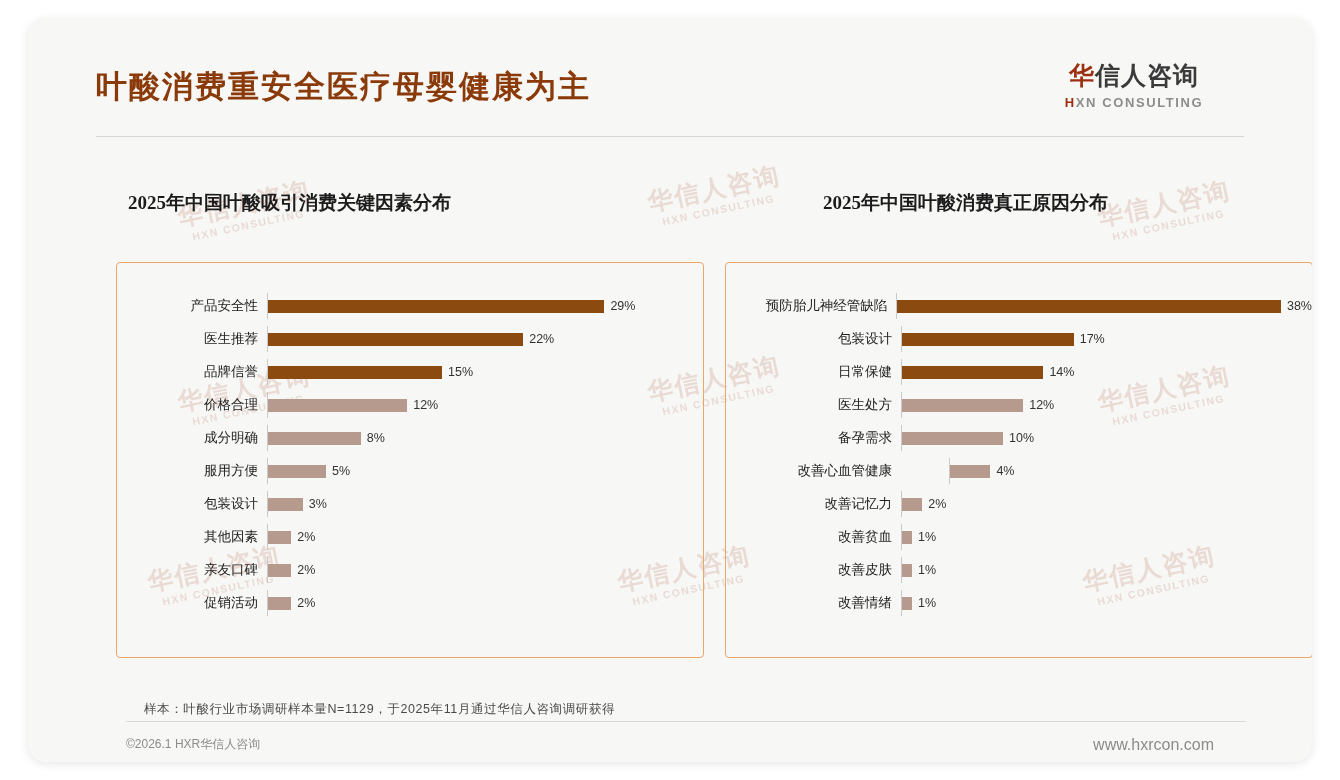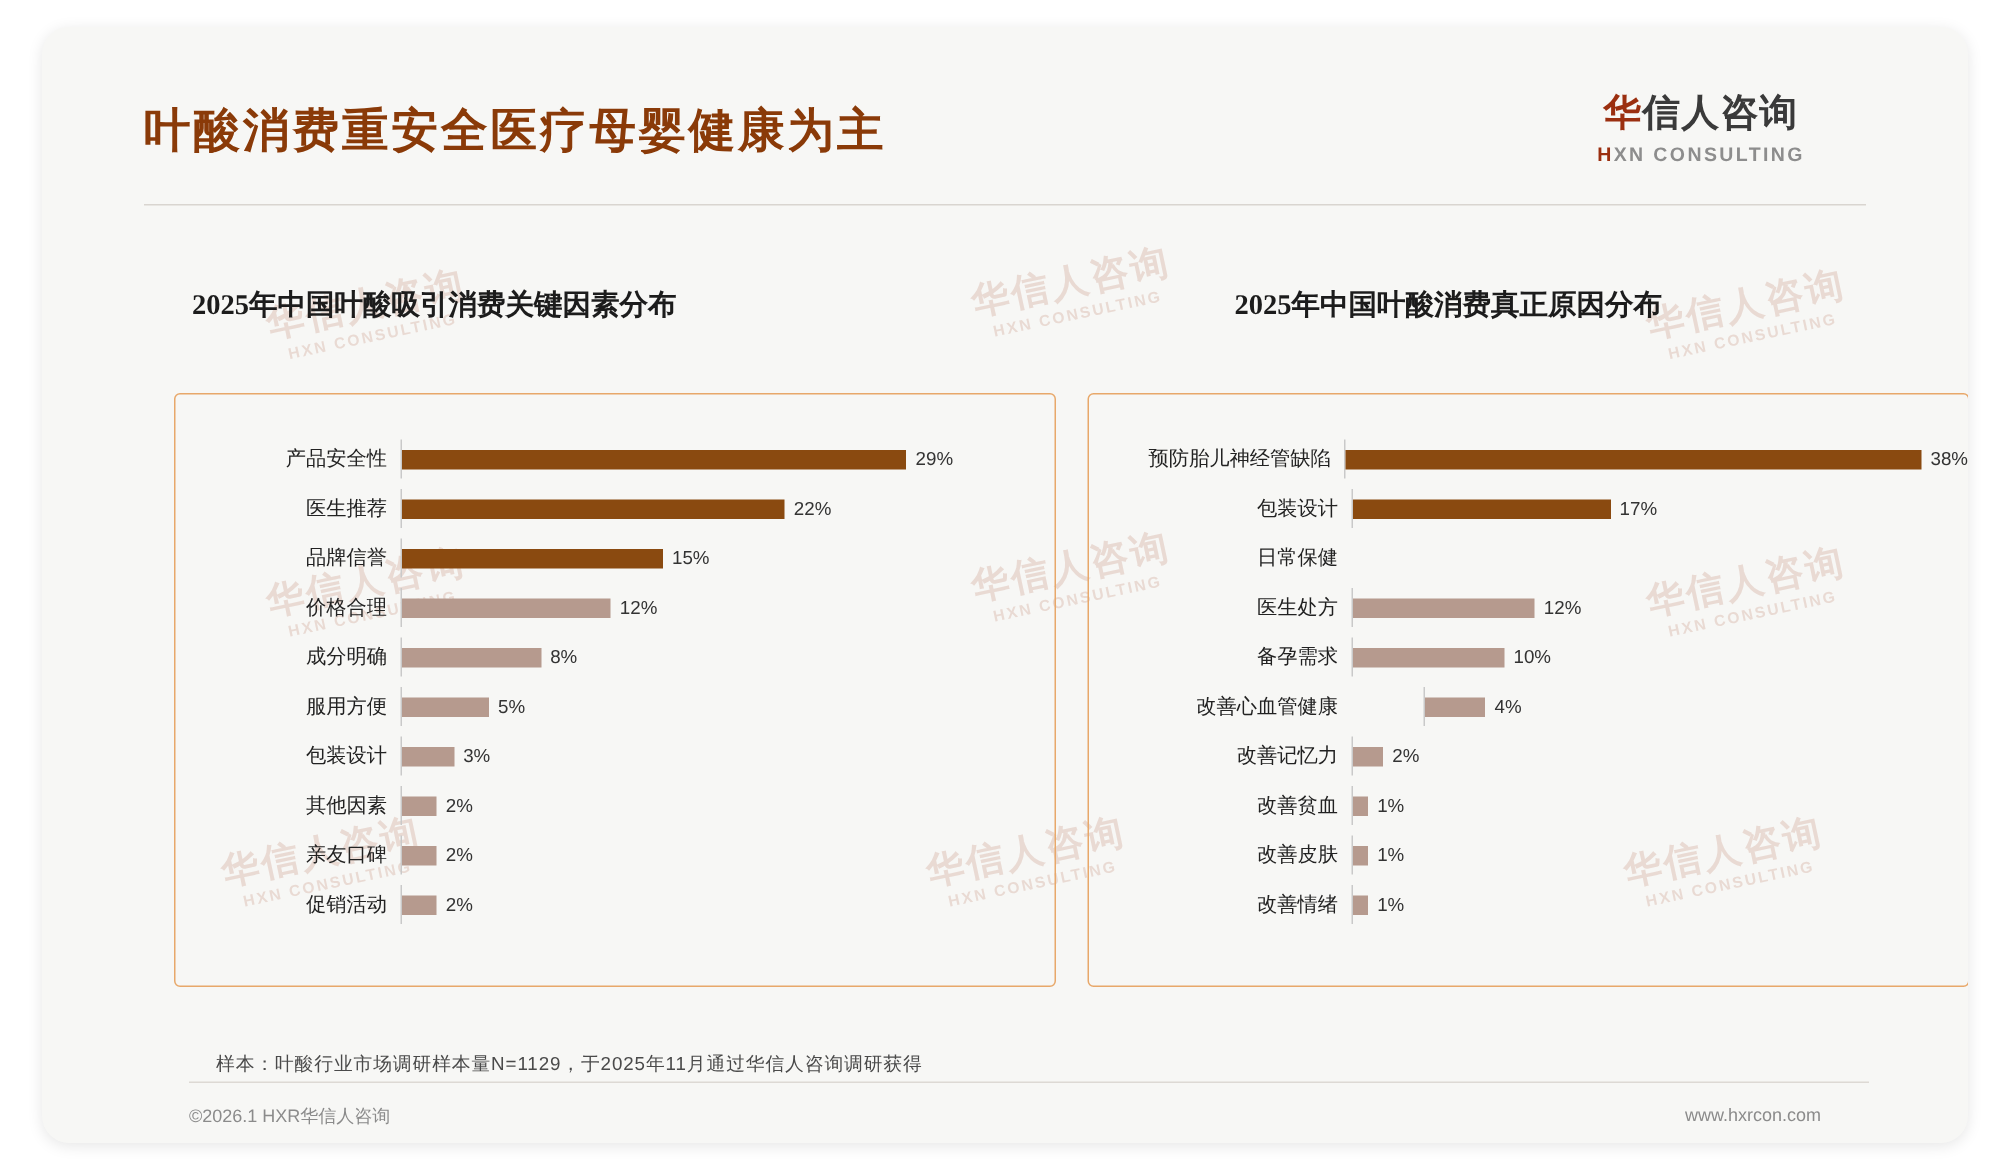--- a/index.html
+++ b/index.html
@@ -157,21 +157,21 @@
     position: absolute;
     left: 98px;
     top: 718px;
     font-size: 12px;
     color: #8b8b8b;
   }
   .foot-right {
     position: absolute;
     right: 98px;
     top: 718px;
-    font-size: 12px;
+    font-size: 16px;
     color: #8b8b8b;
   }
 </style>
 </head>
 <body>
 
 <div id="slide">
   <div class="card">
 
     <div class="title">叶酸消费重安全医疗母婴健康为主</div>
@@ -307,20 +307,24 @@
           </div>
           <div class="row" style="top: 63px;">
             <div class="cat" style="width: 175px;">包装设计</div>
             <div class="bar-wrap">
               <div class="bar" style="width: 171.7px; background: rgb(138, 74, 16);"></div>
               <div class="val">17%</div>
             </div>
           </div>
           <div class="row" style="top: 96px;">
             <div class="cat" style="width: 175px;">日常保健</div>
+            <div class="bar-wrap">
+              <div class="bar" style="width: 141.4px; background: rgb(138, 74, 16);"></div>
+              <div class="val">14%</div>
+            </div>
           </div>
           <div class="row" style="top: 129px;">
             <div class="cat" style="width: 175px;">医生处方</div>
             <div class="bar-wrap">
               <div class="bar" style="width: 121.2px; background: rgb(182, 154, 142);"></div>
               <div class="val">12%</div>
             </div>
           </div>
           <div class="row" style="top: 162px; justify-content: flex-end;">
             <div class="cat" style="width: 175px;">备孕需求</div>

